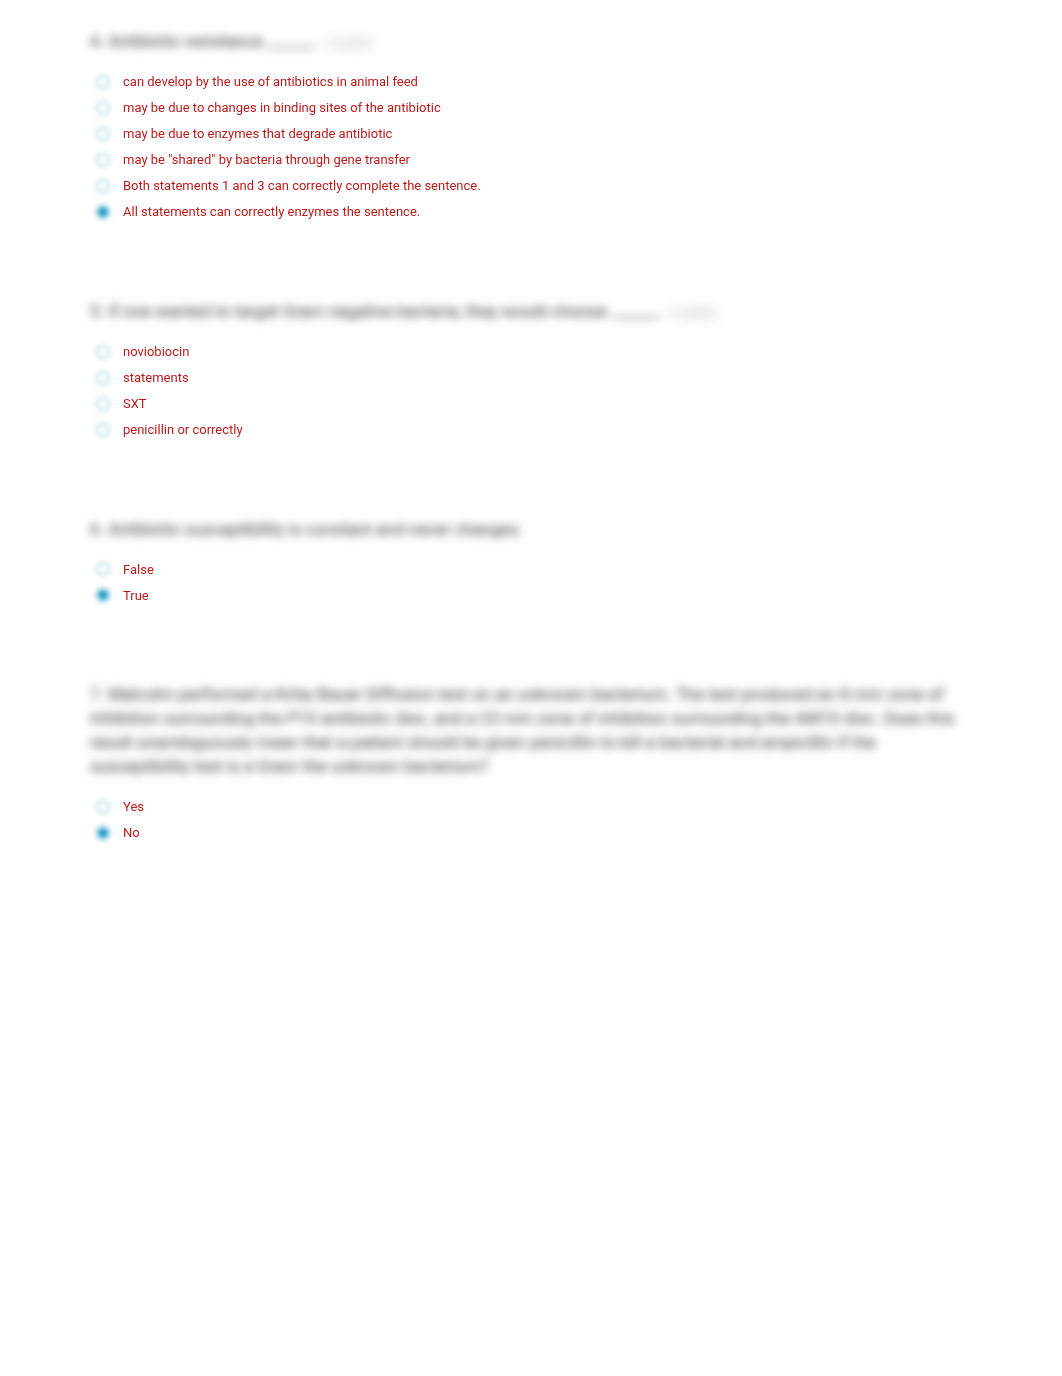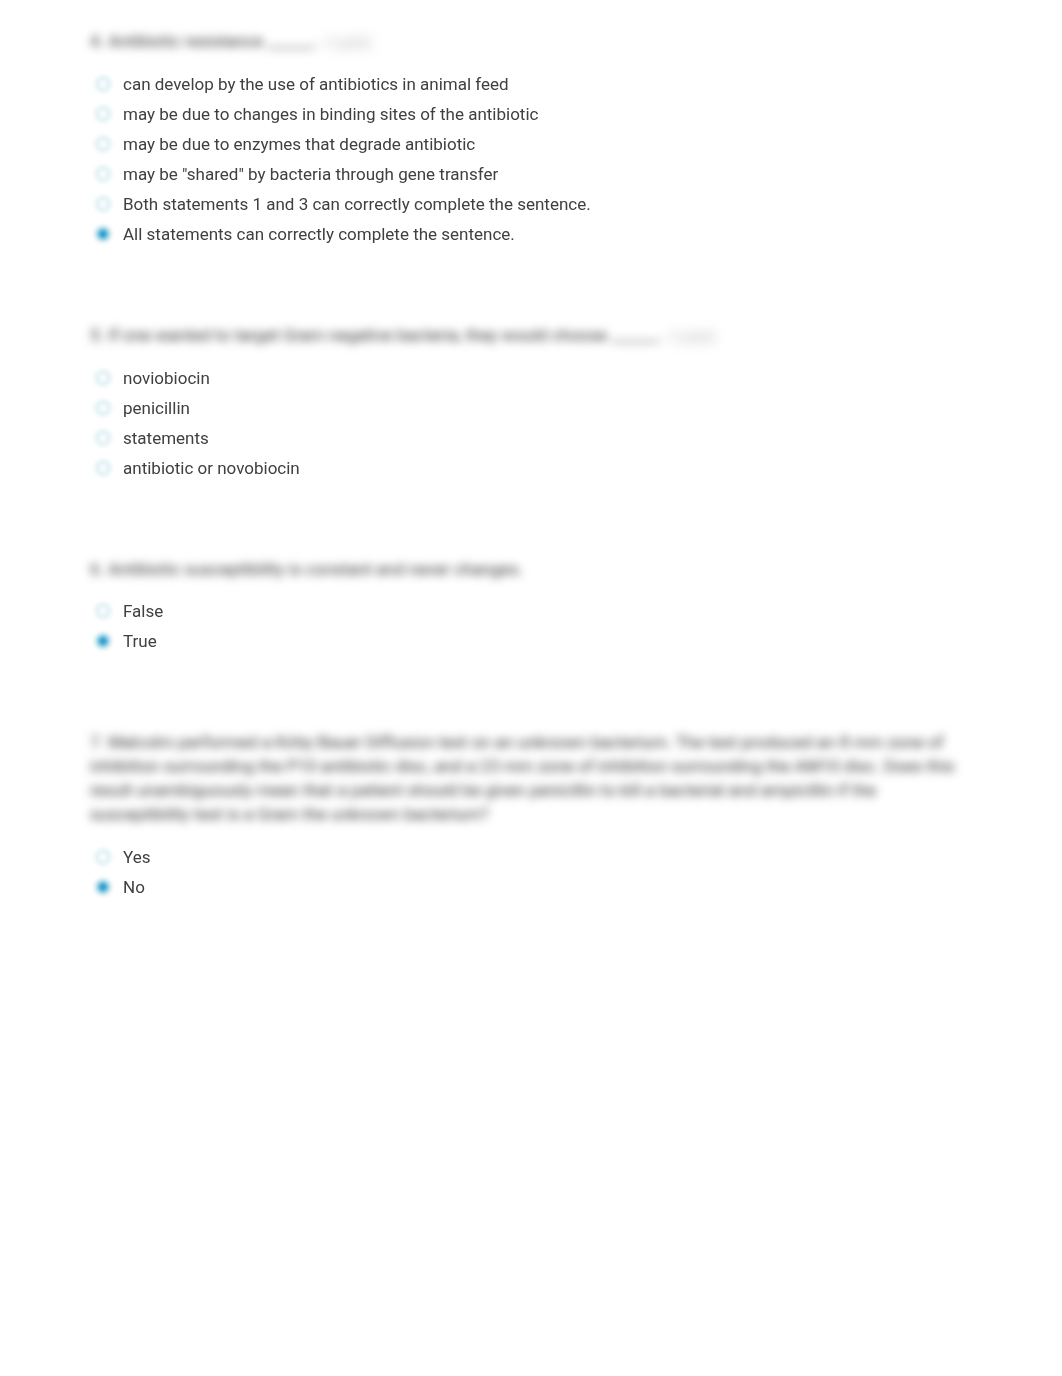--- a/index.html
+++ b/index.html
@@ -41,22 +41,22 @@
       background: radial-gradient(circle at center, #fff 35%, #e6f5f9 36%, #d6eef4 100%);
       flex-shrink: 0;
       margin-right: 12px;
       filter: blur(2px);
     }
     .radio.selected {
       background: radial-gradient(circle at center, #2196c9 40%, #9bd6e8 41%, #d6eef4 100%);
       filter: blur(2px);
     }
     .option-label {
-      font-size: 17px;
-      color: #404040;
+      font-size: 13px;
+      color: #b91c1c;
     }
     .blurred-points {
       display: inline;
       font-size: 12px;
       color: #999;
       filter: blur(4px);
       margin-left: 4px;
     }
   </style>
 </head>
@@ -84,47 +84,47 @@
     <div class="option-row">
       <div class="radio"></div>
       <span class="option-label">may be "shared" by bacteria through gene transfer</span>
     </div>
     <div class="option-row">
       <div class="radio"></div>
       <span class="option-label">Both statements 1 and 3 can correctly complete the sentence.</span>
     </div>
     <div class="option-row">
       <div class="radio selected"></div>
-      <span class="option-label">All statements can correctly complete the sentence.</span>
+      <span class="option-label">All statements can correctly enzymes the sentence.</span>
     </div>
   </div>
 </div>
 
 <div class="question-block">
   <div class="question-text">
     <span>5</span>. 
     <span>If one wanted to target Gram negative bacteria, they would choose ______.</span>
     <span class="blurred-points">(1 point)</span>
   </div>
   <div class="options">
     <div class="option-row">
       <div class="radio"></div>
       <span class="option-label">noviobiocin</span>
     </div>
     <div class="option-row">
       <div class="radio"></div>
-      <span class="option-label">penicillin</span>
-    </div>
-    <div class="option-row">
-      <div class="radio"></div>
       <span class="option-label">statements</span>
     </div>
     <div class="option-row">
       <div class="radio"></div>
-      <span class="option-label">antibiotic or novobiocin</span>
+      <span class="option-label">SXT</span>
+    </div>
+    <div class="option-row">
+      <div class="radio"></div>
+      <span class="option-label">penicillin or correctly</span>
     </div>
   </div>
 </div>
 
 <div class="question-block">
   <div class="question-text">
     <span>6</span>. 
     <span>Antibiotic susceptibility is constant and never changes.</span>
   </div>
   <div class="options">

